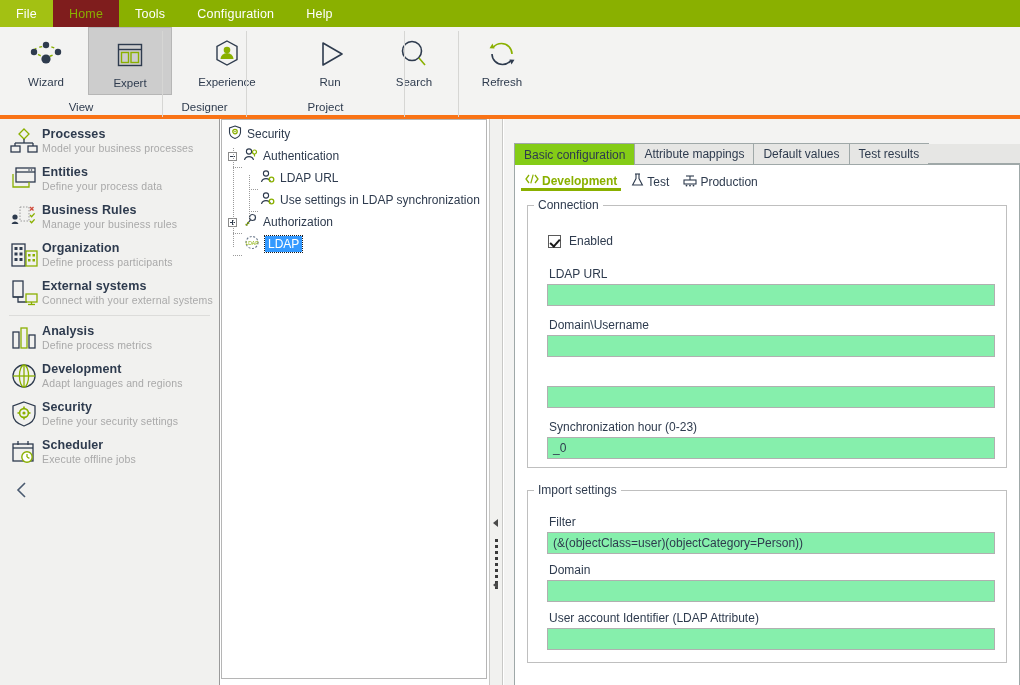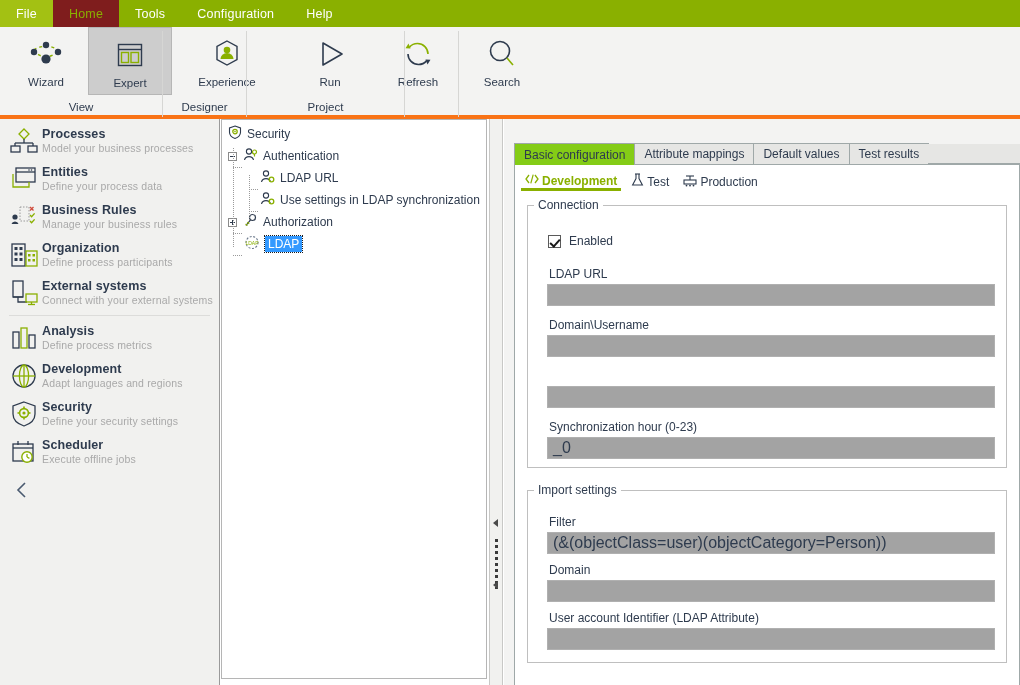--- a/index.html
+++ b/index.html
@@ -169,22 +169,22 @@
     position: absolute;
     margin: 0; padding: 0;
     border: 1px solid #bfbfbf; background: #ffffff;
   }
   fieldset.grp > legend {
     font-size: 12px; color: #2e3b4e; padding: 0 4px; margin-left: 6px;
   }
   .fld-label { position: absolute; font-size: 12px; color: #2e3b4e; white-space: nowrap; }
   .fld-input {
     position: absolute; height: 22px;
-    background: #a3a3a3; border: 1px solid #b0b0b0;
-    font-size: 16px; color: #2e3b4e;
+    background: #86efac; border: 1px solid #b0b0b0;
+    font-size: 12px; color: #2e3b4e;
     display: flex; align-items: center; padding-left: 5px;
     font-family: "Liberation Sans", sans-serif;
   }
   .chk-row { position: absolute; display: flex; align-items: center; }
   .chkbox {
     width: 13px; height: 13px; border: 1px solid #5a5a5a; background: #fff;
     position: relative; flex: 0 0 13px;
   }
   .chkbox::after {
     content: ''; position: absolute; left: 3px; top: 1px;
@@ -249,40 +249,40 @@
 
       <div class="rbtn" style="margin-left:16px;">
         <div class="ic">
           <svg width="40" height="40" viewBox="0 0 40 40">
             <polygon points="13,9 32,20 13,31" fill="none" stroke="#2e3b4e" stroke-width="1.6" stroke-linejoin="round"></polygon>
           </svg>
         </div>
         <div class="lbl">Run</div>
       </div>
 
+      <div class="rbtn">
+        <div class="ic">
+          <svg width="40" height="40" viewBox="0 0 40 40">
+            <circle cx="18" cy="17" r="9.5" fill="none" stroke="#2e3b4e" stroke-width="1.6"></circle>
+            <line x1="25" y1="24" x2="31" y2="31" stroke="#8ab000" stroke-width="1.6"></line>
+          </svg>
+        </div>
+        <div class="lbl">Search</div>
+      </div>
+
       <div class="rbtn" style="margin-left:4px;">
         <div class="ic">
           <svg width="40" height="40" viewBox="0 0 40 40">
             <path d="M30 20 a10.5 10.5 0 0 0 -10.5 -10.5 a10.5 10.5 0 0 0 -8 3.6" fill="none" stroke="#8ab000" stroke-width="1.6"></path>
             <path d="M10 20 a10.5 10.5 0 0 0 10.5 10.5 a10.5 10.5 0 0 0 8 -3.6" fill="none" stroke="#2e3b4e" stroke-width="1.6"></path>
             <polygon points="10.5,9.5 12.5,14.5 7.5,14.2" fill="#8ab000"></polygon>
             <polygon points="29.5,30.5 27.5,25.5 32.5,25.8" fill="#2e3b4e"></polygon>
           </svg>
         </div>
         <div class="lbl">Refresh</div>
-      </div>
-
-      <div class="rbtn">
-        <div class="ic">
-          <svg width="40" height="40" viewBox="0 0 40 40">
-            <circle cx="18" cy="17" r="9.5" fill="none" stroke="#2e3b4e" stroke-width="1.6"></circle>
-            <line x1="25" y1="24" x2="31" y2="31" stroke="#8ab000" stroke-width="1.6"></line>
-          </svg>
-        </div>
-        <div class="lbl">Search</div>
       </div>
 
     </div>
 
     <div class="group-sep" style="left:162px;"></div>
     <div class="group-sep" style="left:246px;"></div>
     <div class="group-sep" style="left:404px;"></div>
     <div class="group-sep" style="left:458px;"></div>
 
     <div class="group-label" style="left:0; width:162px;">View</div>

